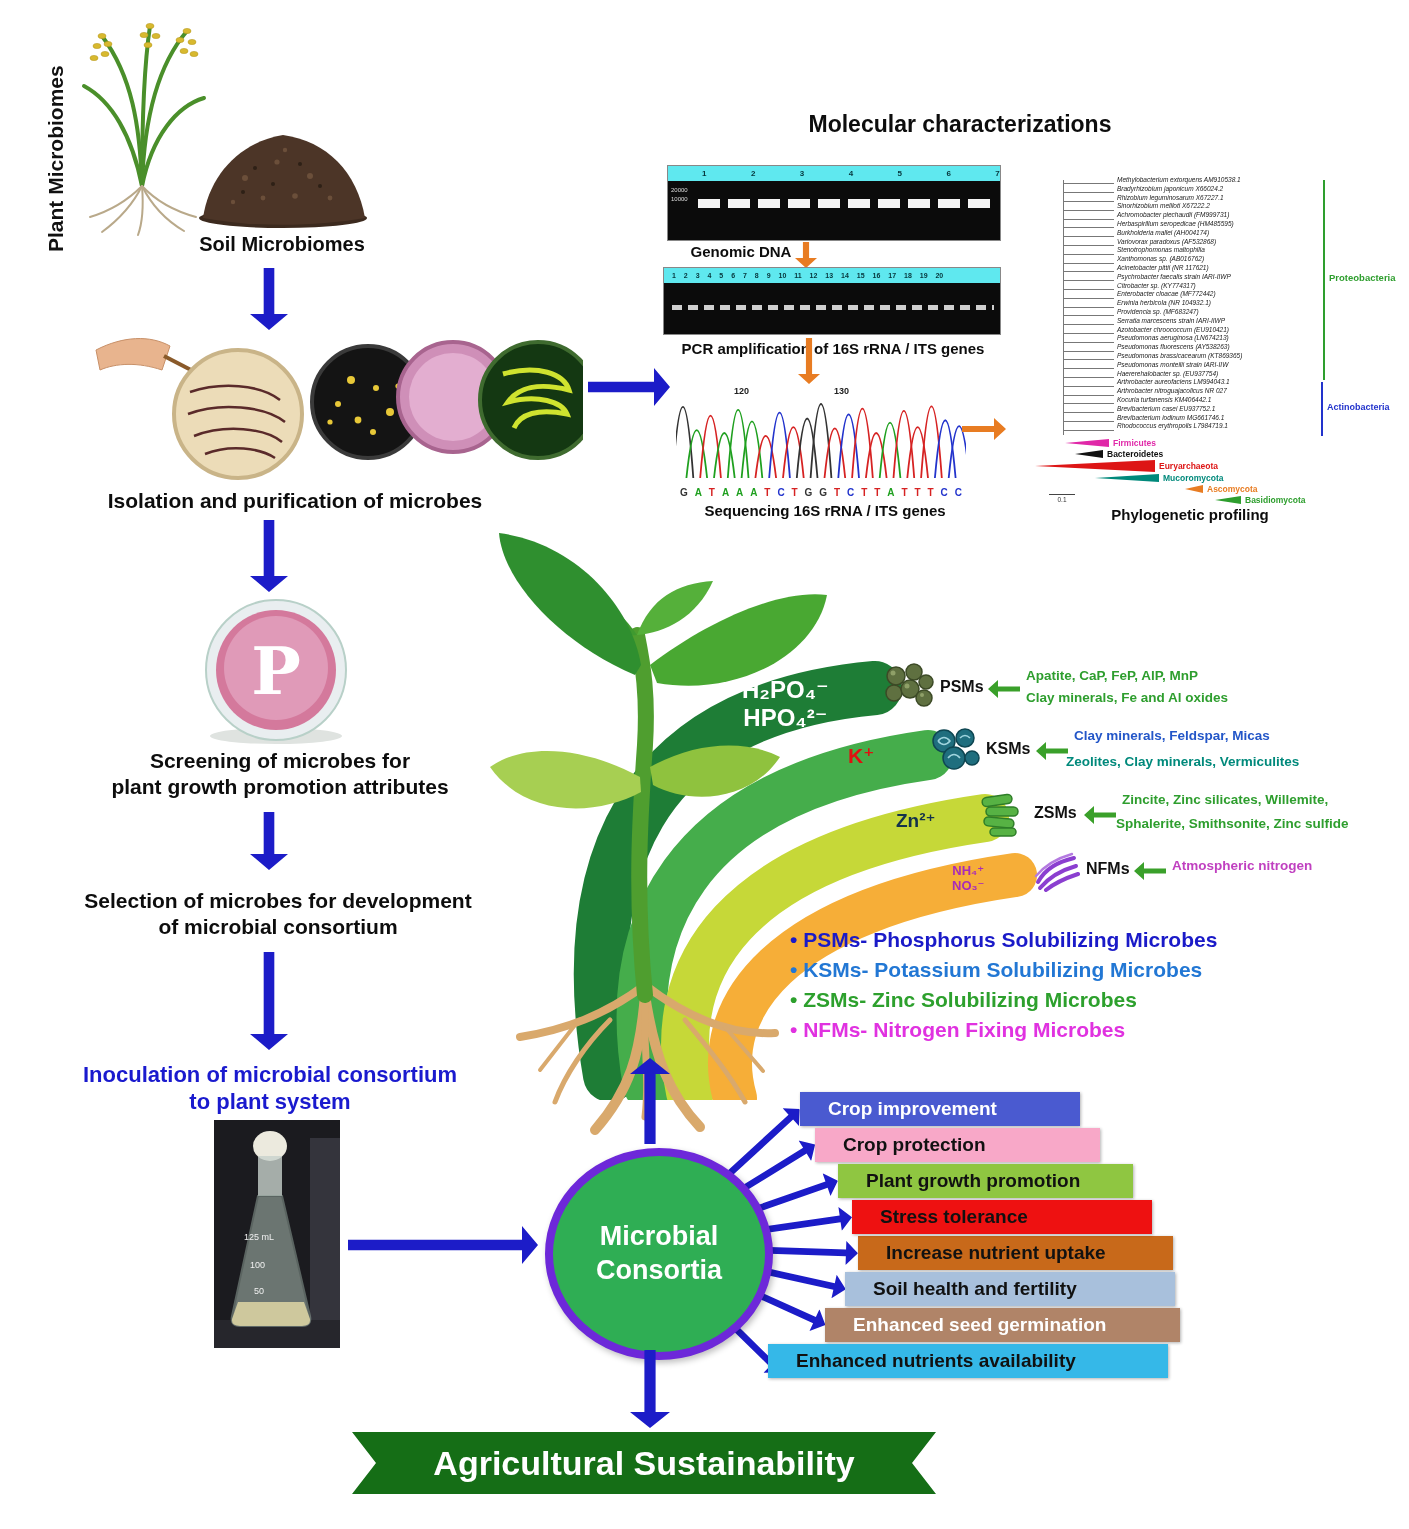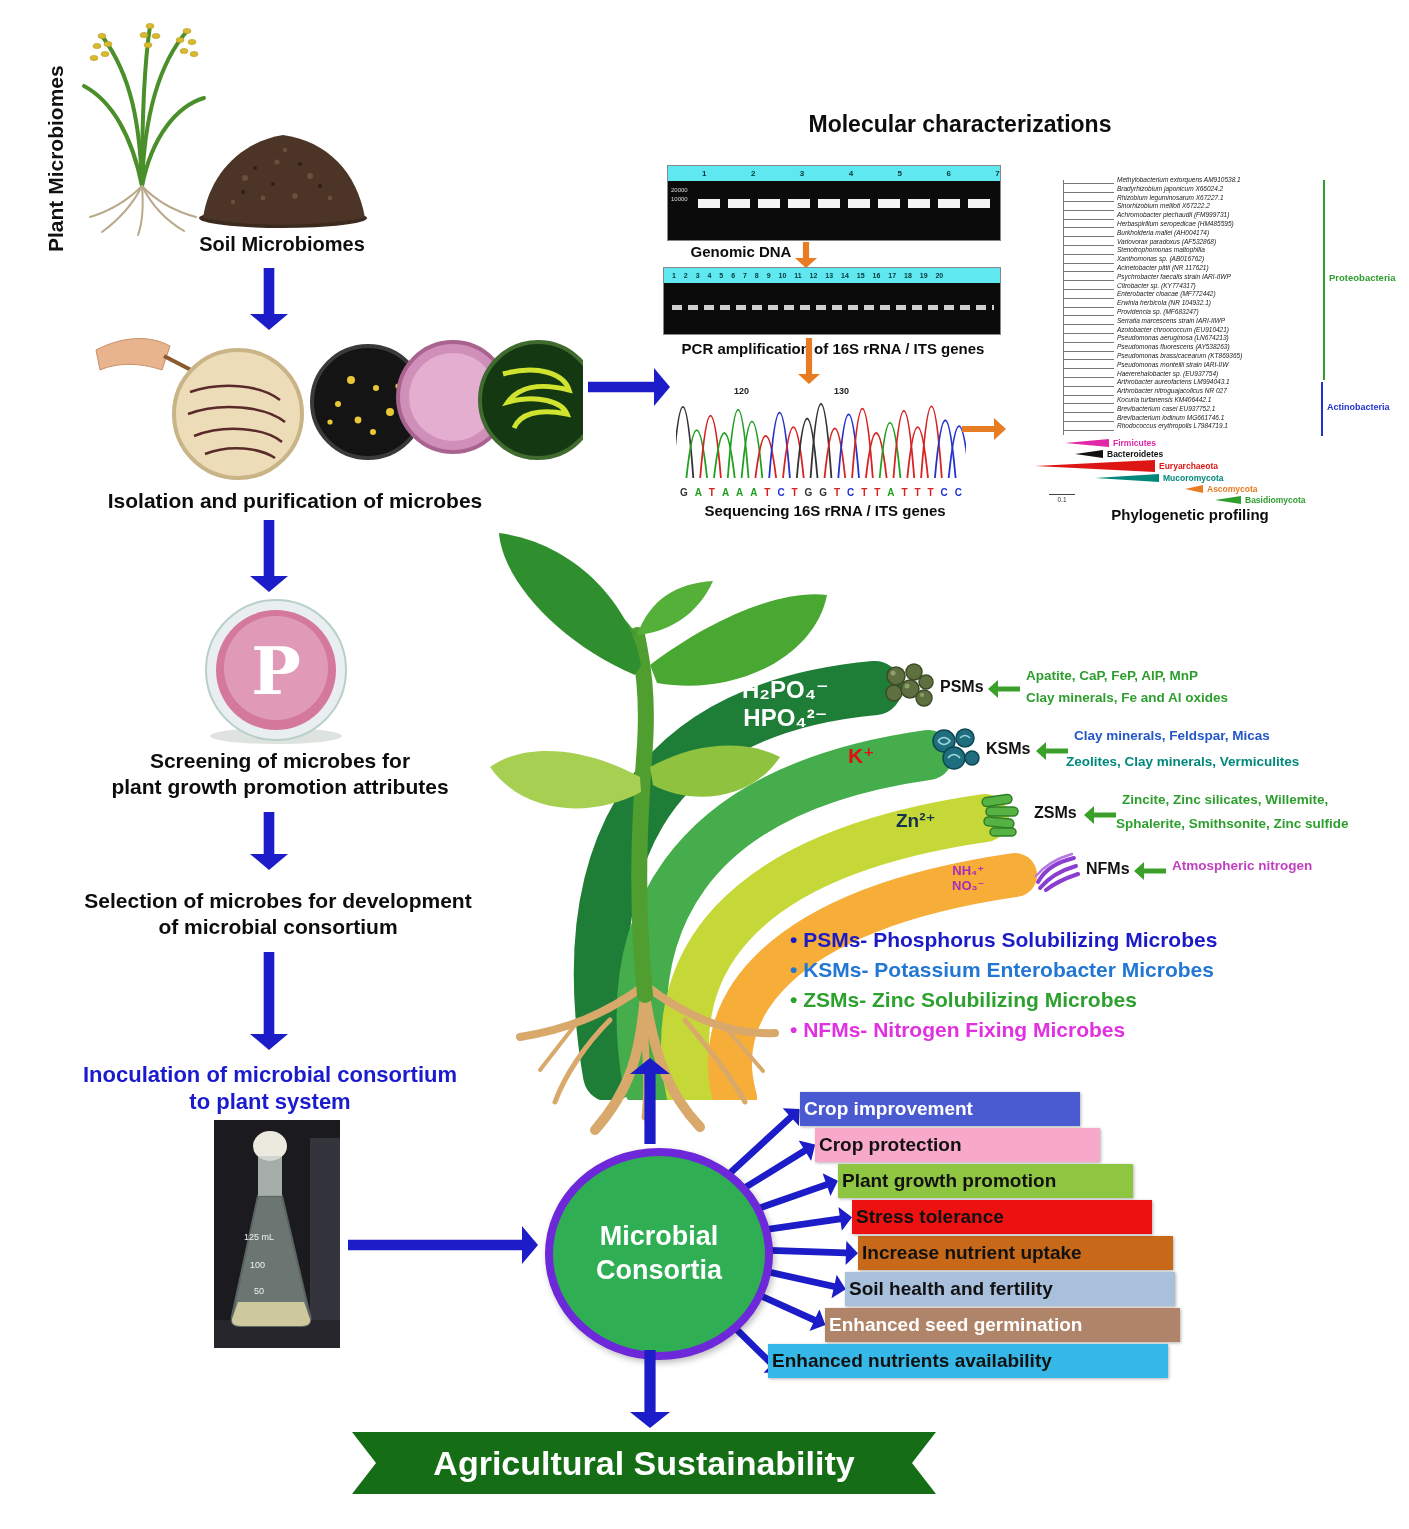--- a/index.html
+++ b/index.html
@@ -48,21 +48,21 @@
   .ion{position:absolute;font-weight:bold;line-height:1.15;text-align:center}
   .microbe-label{position:absolute;font-weight:bold;font-size:16px;color:#111}
   .src{position:absolute;font-weight:bold;font-size:13.5px;white-space:nowrap}
   .legend-item{position:absolute;font-weight:bold;font-size:21px;white-space:nowrap}
   
   .circle{position:absolute;left:545px;top:1148px;width:212px;height:196px;border-radius:50%;
           background:#2fae54;border:8px solid #6d28d9;display:flex;align-items:center;justify-content:center;
           color:#fff;font-weight:bold;font-size:27px;text-align:center;white-space:pre-line;line-height:1.25;
           box-shadow:2px 3px 6px rgba(0,0,0,.25)}
   .benefit{position:absolute;height:34px;line-height:34px;font-weight:bold;font-size:19px;
-           padding-left:4px;box-sizing:border-box;white-space:nowrap;box-shadow:1px 1px 3px rgba(0,0,0,.3)}
+           padding-left:28px;box-sizing:border-box;white-space:nowrap;box-shadow:1px 1px 3px rgba(0,0,0,.3)}
   .banner{position:absolute;left:352px;top:1432px;width:584px;height:62px;background:#156e16;
           clip-path:polygon(0 0,100% 0,calc(100% - 24px) 50%,100% 100%,0 100%,24px 50%);
           color:#fff;font-weight:bold;font-size:34px;text-align:center;line-height:62px}
   .flask-photo{position:absolute;left:214px;top:1120px;width:126px;height:294px}
 </style>
 </head>
 <body>
 
 <div id="stage">
 
@@ -447,21 +447,21 @@
     </g>
     <g stroke="#b47ae0" stroke-width="2.4" fill="none" stroke-linecap="round">
       <path d="M4 28 C 14 16, 26 10, 40 6"></path>
     </g>
   </svg>
   <div class="microbe-label" style="left:1086px;top:860px">NFMs</div>
   <div class="ar left green" style="left:1134px;top:862px;width:32px;height:18px;--hl:10px"></div>
   <div class="src" style="left: 1172px; top: 858px; color: rgb(192, 64, 192);">Atmospheric nitrogen</div>
 
   <div class="legend-item" style="left: 790px; top: 928px; color: rgb(26, 26, 200);">• PSMs- Phosphorus Solubilizing Microbes</div>
-  <div class="legend-item" style="left: 790px; top: 958px; color: rgb(34, 119, 212);">• KSMs- Potassium Enterobacter Microbes</div>
+  <div class="legend-item" style="left: 790px; top: 958px; color: rgb(34, 119, 212);">• KSMs- Potassium Solubilizing Microbes</div>
   <div class="legend-item" style="left: 790px; top: 988px; color: rgb(45, 160, 45);">• ZSMs- Zinc Solubilizing Microbes</div>
   <div class="legend-item" style="left: 790px; top: 1018px; color: rgb(224, 50, 224);">• NFMs- Nitrogen Fixing Microbes</div>
 
   <div class="ar up" style="left:630px;top:1058px;width:40px;height:86px"></div>
   <div class="ar right" style="left:348px;top:1226px;width:190px;height:38px"></div>
 
   <div class="ar right rot" style="left:729px;top:1162px;width:96px;height:24px;--hl:12px;transform:rotate(-42.6deg)"></div>
   <div class="ar right rot" style="left:741px;top:1178px;width:87px;height:24px;--hl:12px;transform:rotate(-31.6deg)"></div>
   <div class="ar right rot" style="left:751px;top:1199px;width:92px;height:24px;--hl:12px;transform:rotate(-19.2deg)"></div>
   <div class="ar right rot" style="left:756px;top:1219px;width:97px;height:24px;--hl:12px;transform:rotate(-8.2deg)"></div>

